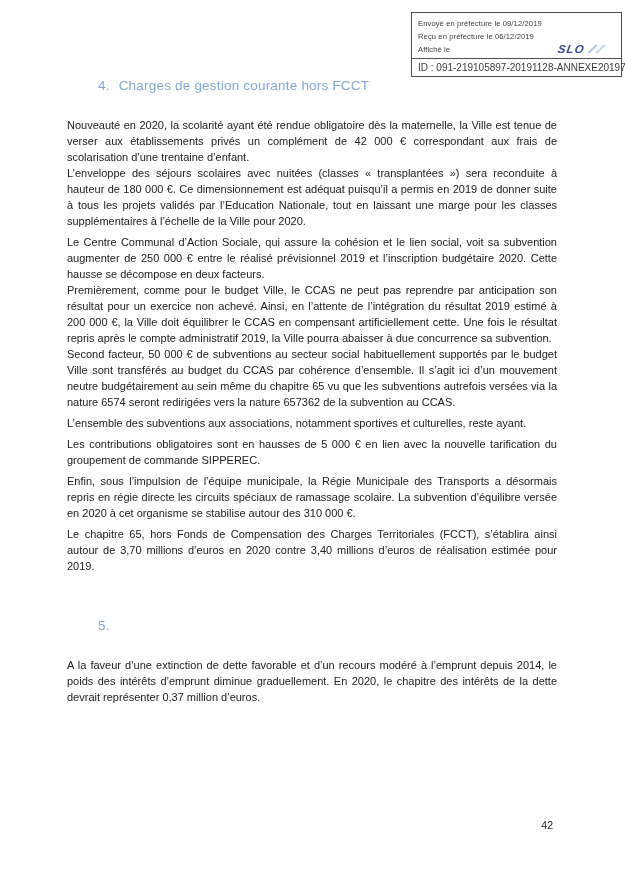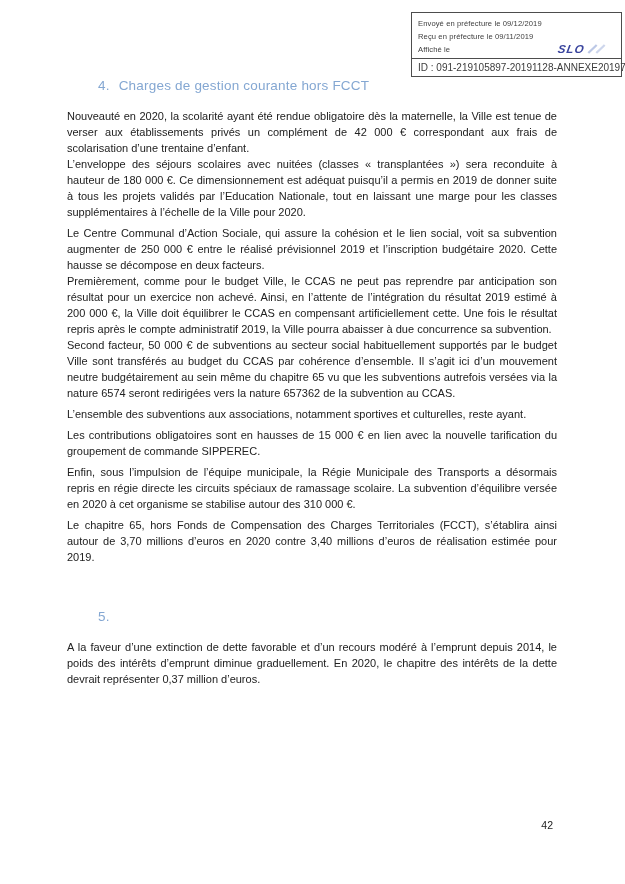--- a/index.html
+++ b/index.html
@@ -85,41 +85,41 @@
   }
   .heading-4 { margin-top: 78px; }
   .heading-5 { margin-top: 44px; }
   .para {
     margin: 0;
     font-size: 11px;
     line-height: 16px;
     text-align: justify;
     color: #212121;
   }
-  .first-after-heading { margin-top: 15px; }
+  .first-after-heading { margin-top: 24px; }
   .gap-before { margin-top: 5px; }
 
   
   .page-number {
     position: absolute;
     top: 819px;
     right: 72px;
     font-size: 10.5px;
     color: #212121;
   }
 </style>
 </head>
 <body>
 
 <div class="page">
 
   <div class="stamp">
     <div class="stamp-main">
       <div class="stamp-line">Envoyé en préfecture le 09/12/2019</div>
-      <div class="stamp-line">Reçu en préfecture le 09/11/2019</div>
+      <div class="stamp-line">Reçu en préfecture le 06/12/2019</div>
       <div class="stamp-line">Affiché le</div>
       <div class="stamp-logo">
         <span class="logo-text">SLO</span>
         <span class="logo-swoosh">
           <svg width="20" height="10" viewBox="0 0 20 10">
             <path d="M2 9 L9 1" stroke="#bcc8e6" stroke-width="2.4" fill="none"></path>
             <path d="M10 9 L17 1" stroke="#cdd6ec" stroke-width="2.4" fill="none"></path>
           </svg>
         </span>
       </div>
@@ -133,21 +133,21 @@
       <span>4.</span>
       <span>Charges de gestion courante hors FCCT</span>
     </h2>
 
     <p class="para first-after-heading">Nouveauté en 2020, la scolarité ayant été rendue obligatoire dès la maternelle, la Ville est tenue de verser aux établissements privés un complément de 42 000 € correspondant aux frais de scolarisation d’une trentaine d’enfant.</p>
     <p class="para">L’enveloppe des séjours scolaires avec nuitées (classes « transplantées ») sera reconduite à hauteur de 180 000 €. Ce dimensionnement est adéquat puisqu’il a permis en 2019 de donner suite à tous les projets validés par l’Education Nationale, tout en laissant une marge pour les classes supplémentaires à l’échelle de la Ville pour 2020.</p>
     <p class="para gap-before">Le Centre Communal d’Action Sociale, qui assure la cohésion et le lien social, voit sa subvention augmenter de 250 000 € entre le réalisé prévisionnel 2019 et l’inscription budgétaire 2020. Cette hausse se décompose en deux facteurs.</p>
     <p class="para">Premièrement, comme pour le budget Ville, le CCAS ne peut pas reprendre par anticipation son résultat pour un exercice non achevé. Ainsi, en l’attente de l’intégration du résultat 2019 estimé à 200 000 €, la Ville doit équilibrer le CCAS en compensant artificiellement cette. Une fois le résultat repris après le compte administratif 2019, la Ville pourra abaisser à due concurrence sa subvention.</p>
     <p class="para">Second facteur, 50 000 € de subventions au secteur social habituellement supportés par le budget Ville sont transférés au budget du CCAS par cohérence d’ensemble. Il s’agit ici d’un mouvement neutre budgétairement au sein même du chapitre 65 vu que les subventions autrefois versées via la nature 6574 seront redirigées vers la nature 657362 de la subvention au CCAS.</p>
     <p class="para gap-before">L’ensemble des subventions aux associations, notamment sportives et culturelles, reste ayant.</p>
-    <p class="para gap-before">Les contributions obligatoires sont en hausses de 15 000 € en lien avec la nouvelle tarification du groupement de commande SIPPEREC.</p>
+    <p class="para gap-before">Les contributions obligatoires sont en hausses de 5 000 € en lien avec la nouvelle tarification du groupement de commande SIPPEREC.</p>
     <p class="para gap-before">Enfin, sous l’impulsion de l’équipe municipale, la Régie Municipale des Transports a désormais repris en régie directe les circuits spéciaux de ramassage scolaire. La subvention d’équilibre versée en 2020 à cet organisme se stabilise autour des 310 000 €.</p>
     <p class="para gap-before">Le chapitre 65, hors Fonds de Compensation des Charges Territoriales (FCCT), s’établira ainsi autour de 3,70 millions d’euros en 2020 contre 3,40 millions d’euros de réalisation estimée pour 2019.</p>
 
     <h2 class="section-heading heading-5">
       <span>5.</span>
     </h2>
 
     <p class="para first-after-heading">A la faveur d’une extinction de dette favorable et d’un recours modéré à l’emprunt depuis 2014, le poids des intérêts d’emprunt diminue graduellement. En 2020, le chapitre des intérêts de la dette devrait représenter 0,37 million d’euros.</p>
 
   </div>

